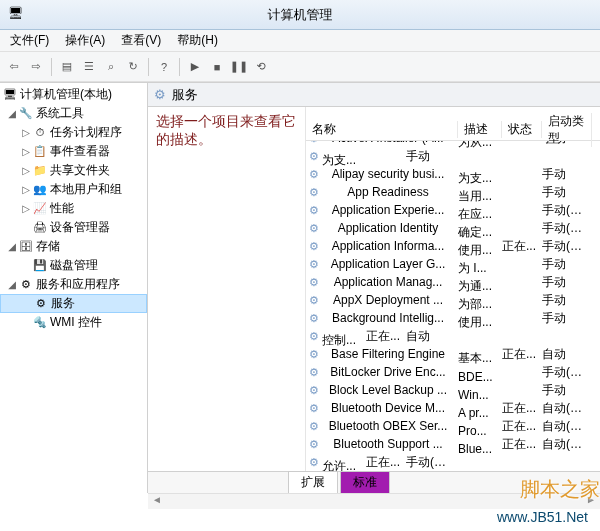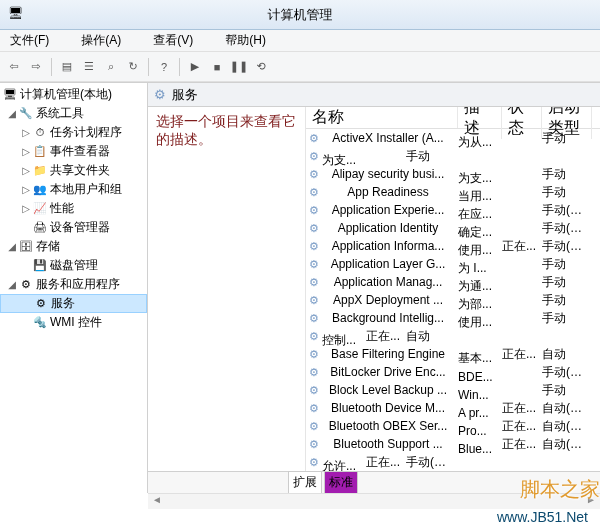--- a/index.html
+++ b/index.html
@@ -1,46 +1,46 @@
 <!DOCTYPE html>
 <html><head>
 <meta charset="utf-8">
 <style>
 * { box-sizing: border-box; margin: 0; padding: 0; }
 body { font-family: "Microsoft YaHei", SimSun, sans-serif; font-size: 12px; background: #fff; width: 600px; height: 531px; overflow: hidden; position: relative; }
 .titlebar { height: 30px; background: linear-gradient(#eef4fa, #dce8f5); border-bottom: 1px solid #a9c3da; display: flex; align-items: center; justify-content: center; position: relative; }
 .titlebar .icon { position: absolute; left: 8px; top: 6px; font-size: 12px; }
 .titlebar .title { font-size: 13px; color: #000; }
-.menubar { height: 22px; padding: 2px 4px; background: #f5f6f7; display: flex; gap: 20px; align-items: center; border-bottom: 1px solid #e0e0e0; }
+.menubar { height: 22px; padding: 2px 4px; background: #f5f6f7; display: flex; gap: 4px; align-items: center; border-bottom: 1px solid #e0e0e0; }
 .menubar span { padding: 1px 6px; cursor: default; }
 .toolbar { height: 30px; background: #f5f6f7; border-bottom: 1px solid #e0e0e0; display: flex; align-items: center; padding: 0 4px; gap: 2px; }
 .toolbar .btn { width: 20px; height: 20px; display: inline-flex; align-items: center; justify-content: center; font-size: 11px; color: #555; border: 1px solid transparent; }
 .toolbar .sep { width: 1px; height: 18px; background: #ccc; margin: 0 3px; }
 .content { display: flex; height: 411px; border-top: 1px solid #d0d0d0; }
 .tree { width: 148px; border-right: 1px solid #d0d0d0; background: #fff; overflow: auto; padding: 2px 0; }
 .tree .node { display: flex; align-items: center; padding: 1px 2px; white-space: nowrap; font-size: 12px; }
 .tree .exp { width: 12px; text-align: center; color: #666; font-size: 10px; }
 .tree .nicon { width: 16px; height: 14px; display: inline-flex; align-items: center; justify-content: center; font-size: 11px; margin-right: 2px; }
 .tree .node.selected { background: #cce8ff; border: 1px solid #99d1ff; padding: 0 1px; }
 .main { flex: 1; display: flex; flex-direction: column; }
 .main-head { height: 24px; background: #f0f2f5; border-bottom: 1px solid #d0d0d0; display: flex; align-items: center; padding: 0 6px; font-size: 13px; gap: 6px; }
 .main-head .gic { color: #7a9cc6; }
 .main-body { flex: 1; display: flex; overflow: hidden; }
 .detail { width: 158px; border-right: 1px solid #e5e5e5; padding: 6px 8px; font-size: 14px; color: #7f1d1d; }
 .list { flex: 1; overflow: auto; position: relative; }
-.list-head { display: flex; position: sticky; top: 0; background: #fff; border-bottom: 1px solid #e0e0e0; height: 22px; align-items: center; font-size: 16px; }
+.list-head { display: flex; position: sticky; top: 12px; background: #fff; border-bottom: 1px solid #e0e0e0; height: 22px; align-items: center; font-size: 12px; }
 .list-head .col { border-right: 1px solid #e8e8e8; padding: 0 6px; }
 .list-row { display: flex; align-items: center; height: 18px; font-size: 12px; white-space: nowrap; }
 .list-row .cic { width: 16px; text-align: center; color: #7a9cc6; font-size: 11px; flex: none; }
 .list-row .c0 { width: 136px; overflow: hidden; text-overflow: ellipsis; padding-right: 4px; text-align: center; }
 .list-row .c1 { width: 44px; overflow: hidden; text-overflow: ellipsis; margin-top: 9px; }
 .list-row .c2 { width: 40px; overflow: hidden; }
 .list-row .c3 { width: 48px; overflow: hidden; text-overflow: ellipsis; }
 .tabs { height: 22px; border-top: 1px solid #d0d0d0; display: flex; align-items: flex-end; padding-left: 140px; background: #f7f7f7; }
-.tabs .tab { border: 1px solid #ccc; border-bottom: none; padding: 2px 4px; margin-right: 2px; background: #fff; font-size: 12px; }
+.tabs .tab { border: 1px solid #ccc; border-bottom: none; padding: 2px 12px; margin-right: 2px; background: #fff; font-size: 12px; }
 .tabs .tab.active { background: #fff; }
 .tabs .tab:not(.active) { background: #a21caf; }
 .watermark { position: absolute; right: 0; bottom: 28px; color: #e09a2e; font-size: 20px; font-family: "Comic Sans MS", cursive; text-shadow: 1px 1px 2px #fff; pointer-events: none; }
 .footer { position: absolute; right: 12px; bottom: 6px; color: #0c4a6e; font-size: 14px; font-family: Arial; pointer-events: none; }
 .scrollhint { position: absolute; bottom: 22px; left: 148px; right: 0; height: 16px; border-top: 1px solid #e0e0e0; display: flex; justify-content: space-between; padding: 0 4px; font-size: 10px; color: #888; background: #f4f4f4; }
 </style>
 </head>
 <body>
 
 <div class="titlebar">

